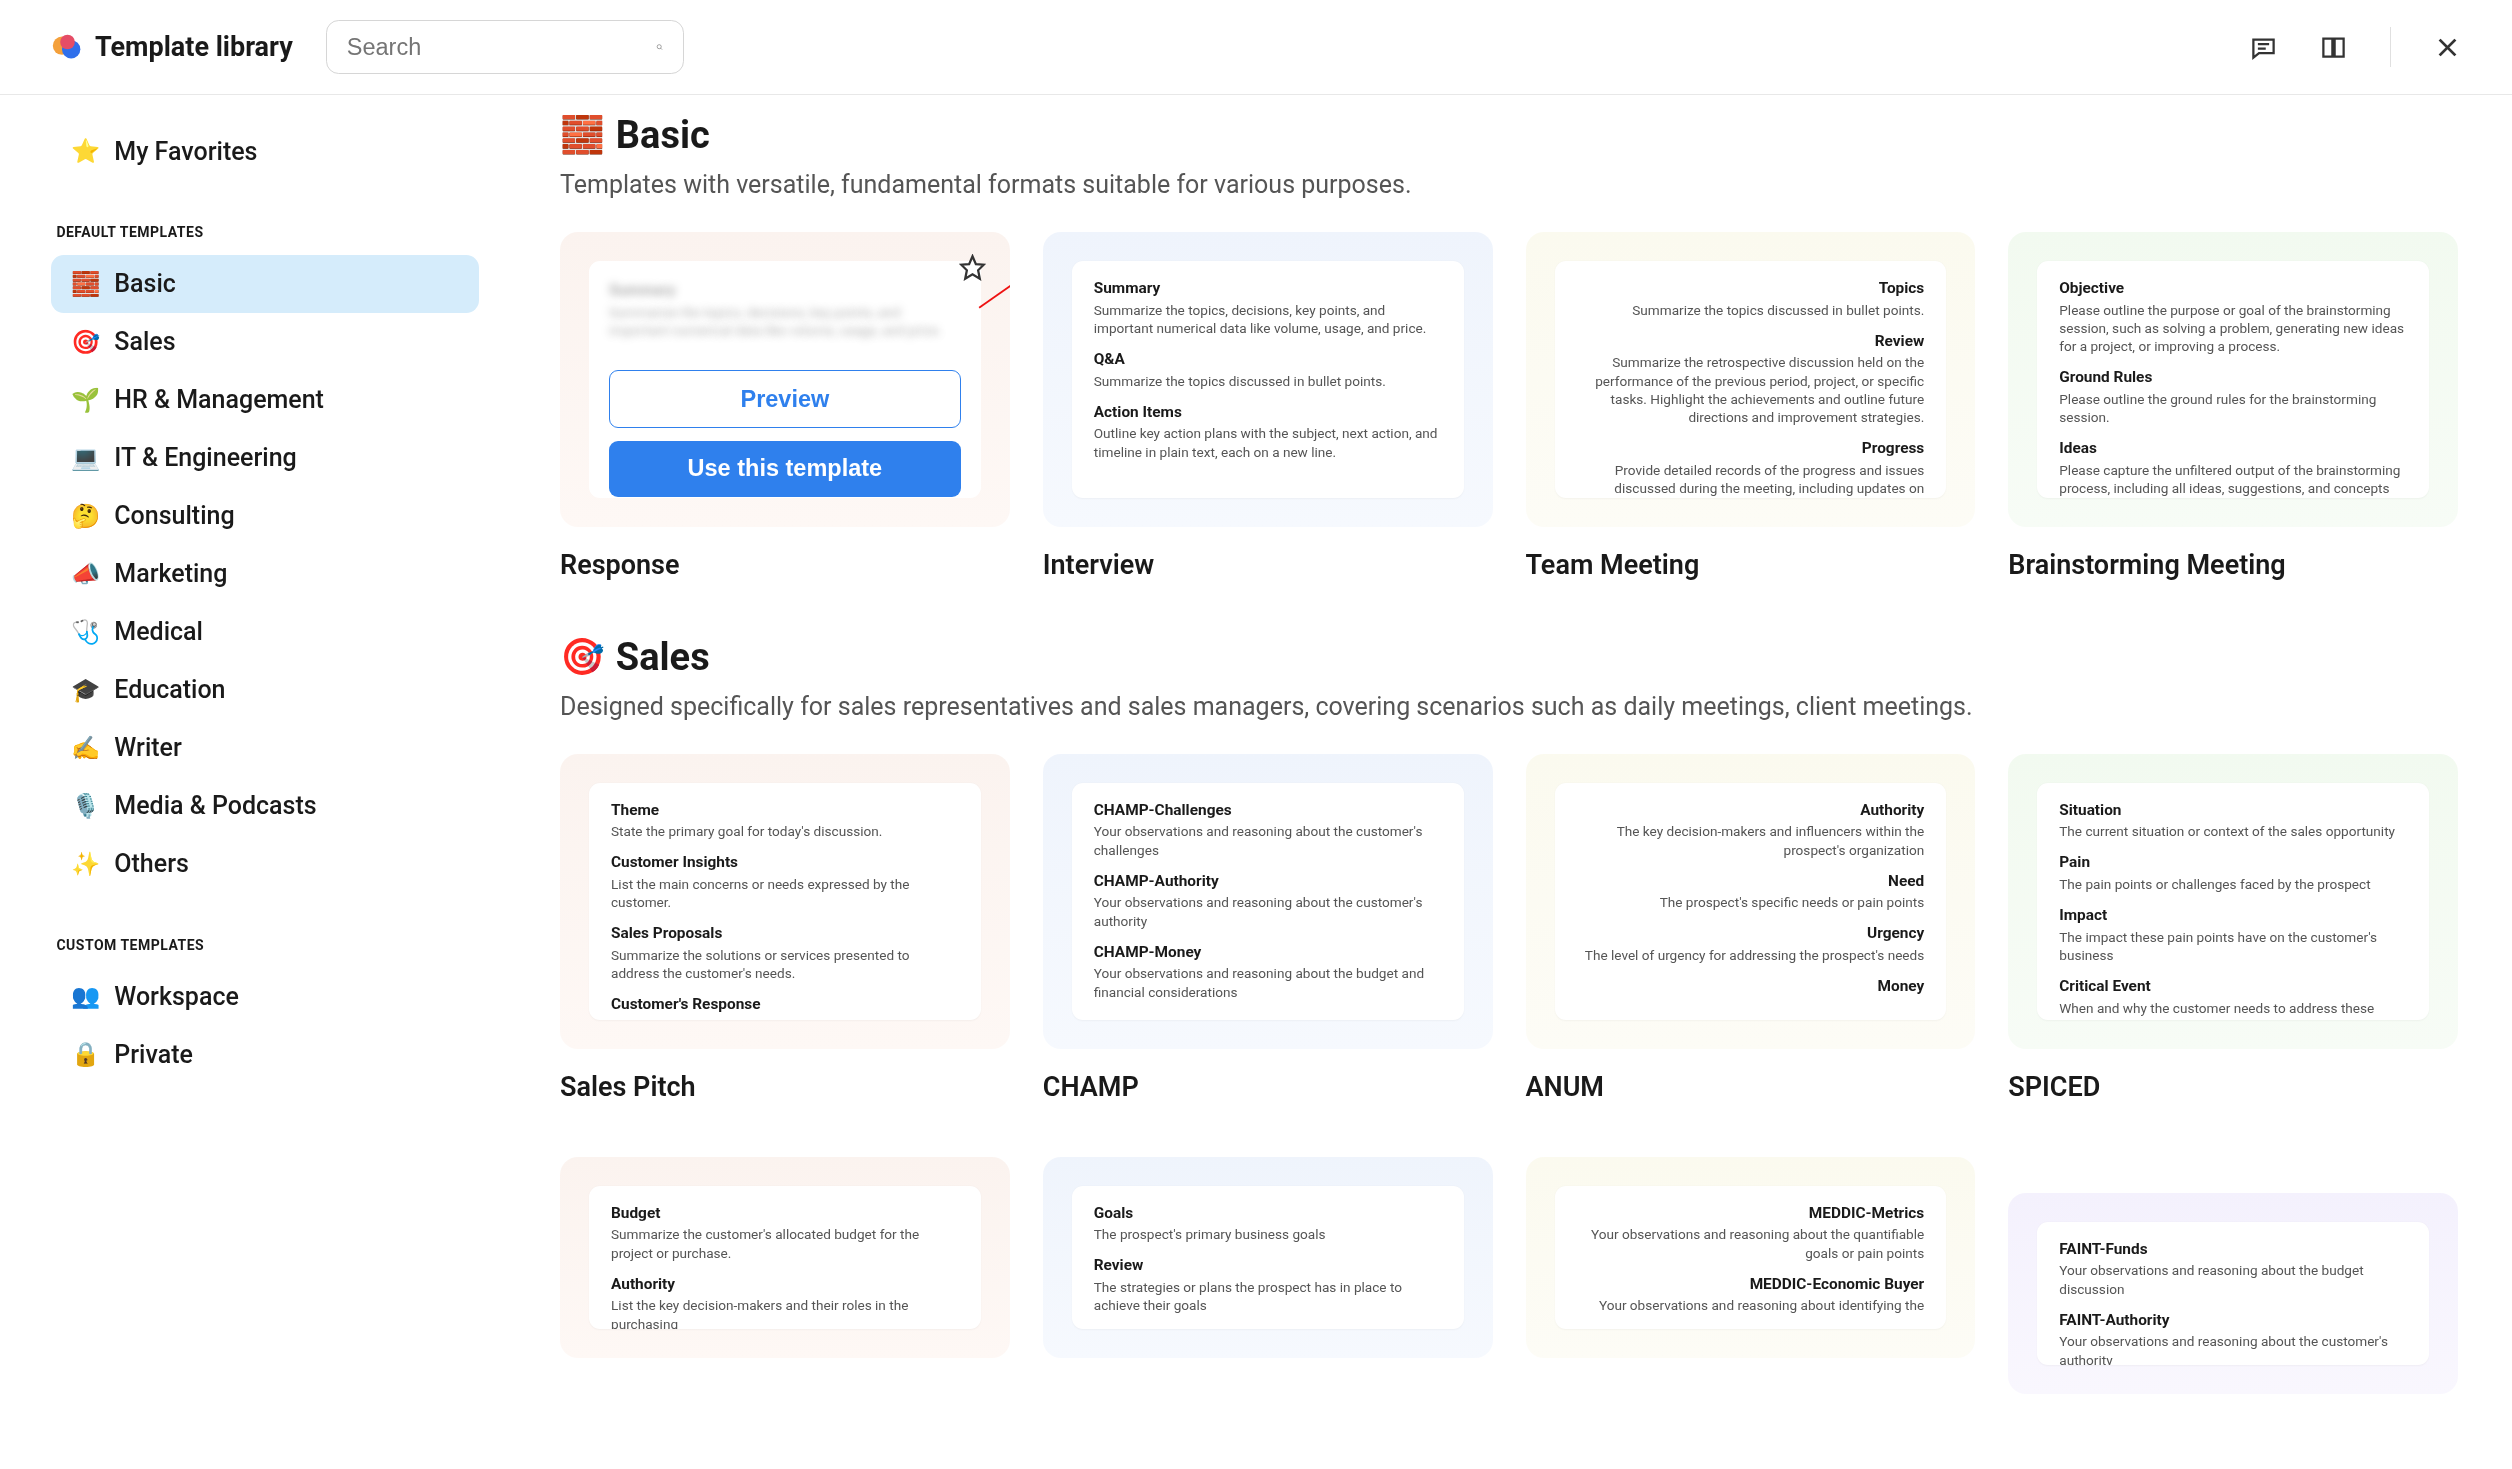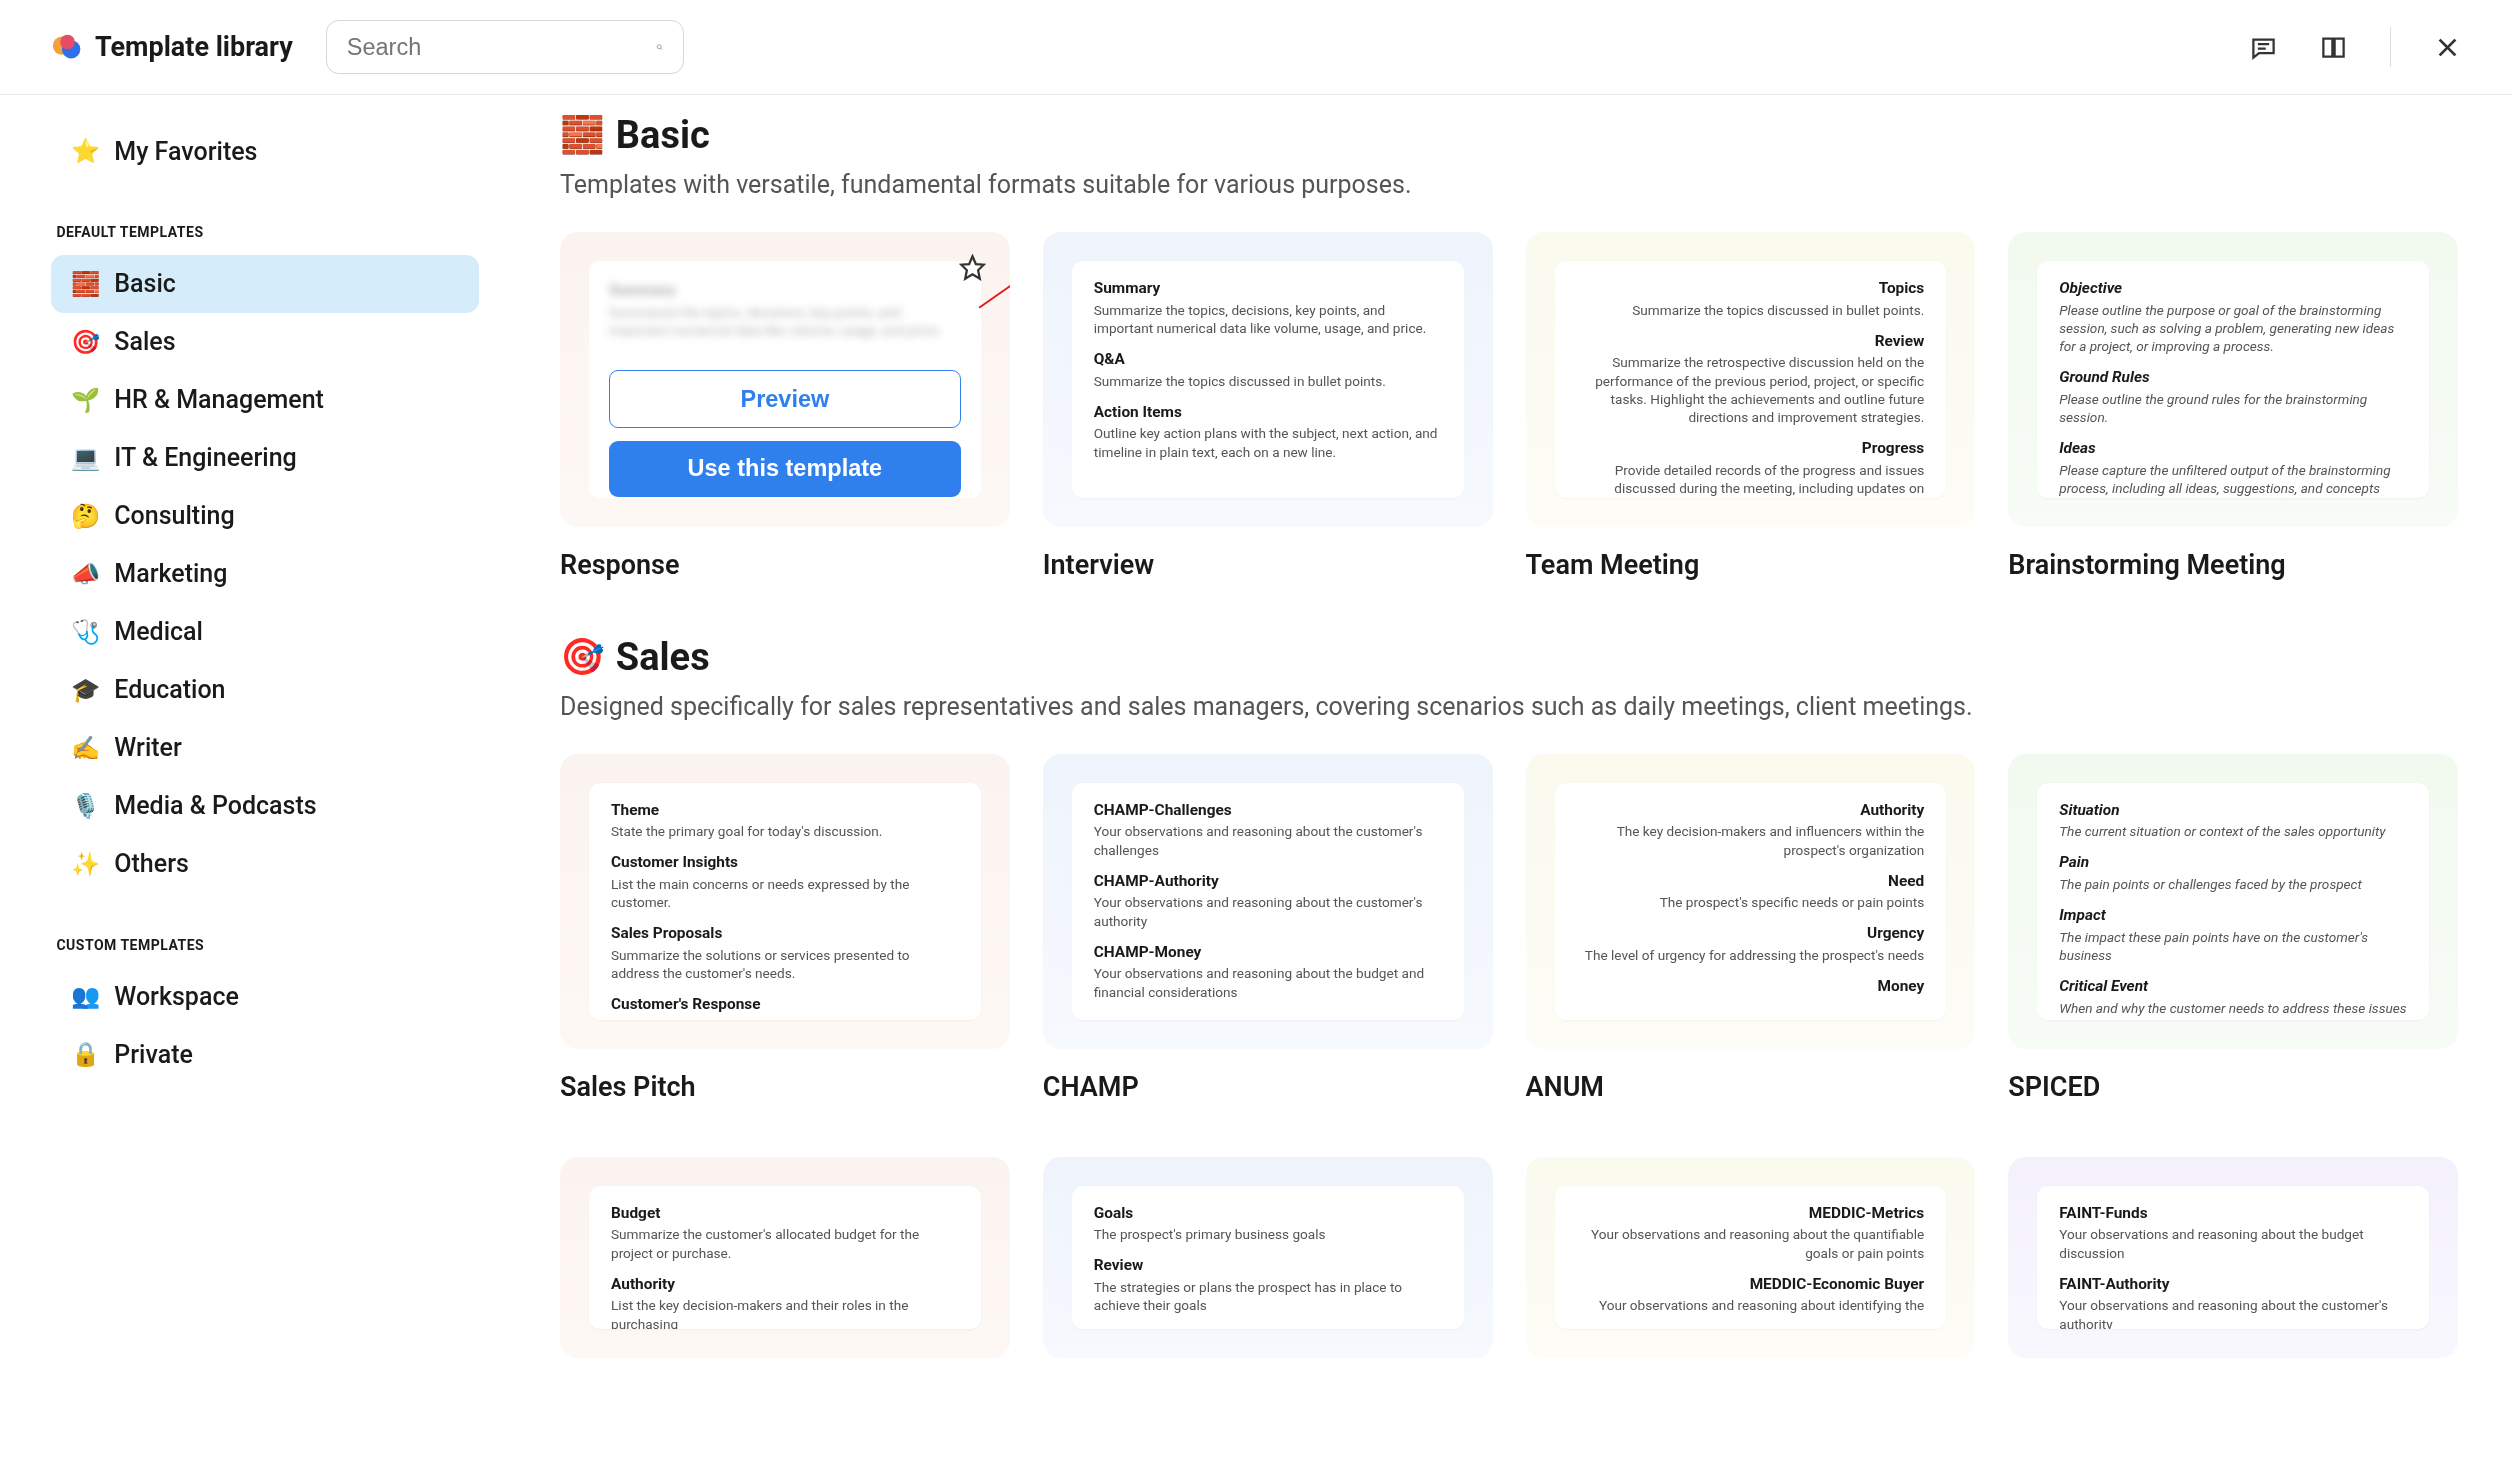--- a/index.html
+++ b/index.html
@@ -25,21 +25,21 @@
   .section { margin-bottom: 54px; }
   .sect-title { font-size: 38px; font-weight: 700; display: flex; align-items: center; gap: 11px; margin-bottom: 12.7px; }
   .sect-title .emoji { font-size: 36px; }
   .sect-desc { font-size: 25px; color: #555; margin-bottom: 33px; }
   .card-row { display: grid; grid-template-columns: repeat(4, 1fr); gap: 33px; }
   .card-wrap { display: flex; flex-direction: column; }
   .card { border-radius: 18px; padding: 29px; height: 295px; overflow: hidden; position: relative; }
   .card.bg-pink   { background: linear-gradient(180deg, #fbf3ef, #fef8f5); }
   .card.bg-blue   { background: linear-gradient(180deg, #eff4fc, #f6f9fe); }
   .card.bg-yellow { background: linear-gradient(180deg, #fbfaef, #fdfcf6); text-align: right; }
-  .card.bg-green  { background: linear-gradient(180deg, #f2faf0, #f7fcf6); font-style: italic; }
+  .card.bg-green  { background: linear-gradient(180deg, #f2faf0, #f7fcf6); }
   .card.bg-lav    { background: linear-gradient(180deg, #f4f1fd, #f9f7fe); }
   .card-inner { background: #fff; border-radius: 11px; padding: 18px 22px; height: 100%; overflow: hidden; box-shadow: 0 0.9px 1.8px rgba(0,0,0,0.04); }
   .card-name { font-size: 27px; font-weight: 600; margin-top: 22px; }
   .block-h { font-size: 15.4px; font-weight: 700; margin-bottom: 3.6px; }
   .block-p { font-size: 13.6px; color: #555; line-height: 1.35; margin-bottom: 12.7px; }
   .blur .block-h, .blur .block-p { color: transparent; text-shadow: 0 0 9px rgba(0,0,0,0.35); user-select: none; }
   .hover-overlay { position: absolute; inset: 29px; background: #fff; border-radius: 11px; display: flex; flex-direction: column; padding: 20px; }
   .hover-overlay .blur-area { flex: 0 0 auto; margin-bottom: 18px; }
   .btn { border-radius: 9px; font-size: 23.5px; font-weight: 600; padding: 14.5px; border: none; cursor: pointer; width: 100%; text-align: center; }
   .btn-preview { color: #2f80ed; background: #fff; border: 1.8px solid #2f80ed; margin-bottom: 12.7px; }
@@ -314,21 +314,21 @@
             <div class="card bg-yellow" style="height: 201px;">
               <div class="card-inner">
                 <div class="block-h">MEDDIC-Metrics</div>
                 <div class="block-p">Your observations and reasoning about the quantifiable goals or pain points</div>
                 <div class="block-h">MEDDIC-Economic Buyer</div>
                 <div class="block-p">Your observations and reasoning about identifying the</div>
               </div>
             </div>
           </div>
           <div class="card-wrap">
-            <div class="card bg-lav" style="height: 201px;">
+            <div class="card bg-lav" style="height: 201px; margin-top: 36px;">
               <div class="card-inner">
                 <div class="block-h">FAINT-Funds</div>
                 <div class="block-p">Your observations and reasoning about the budget discussion</div>
                 <div class="block-h">FAINT-Authority</div>
                 <div class="block-p">Your observations and reasoning about the customer's authority</div>
               </div>
             </div>
           </div>
         </div>
       </div>

